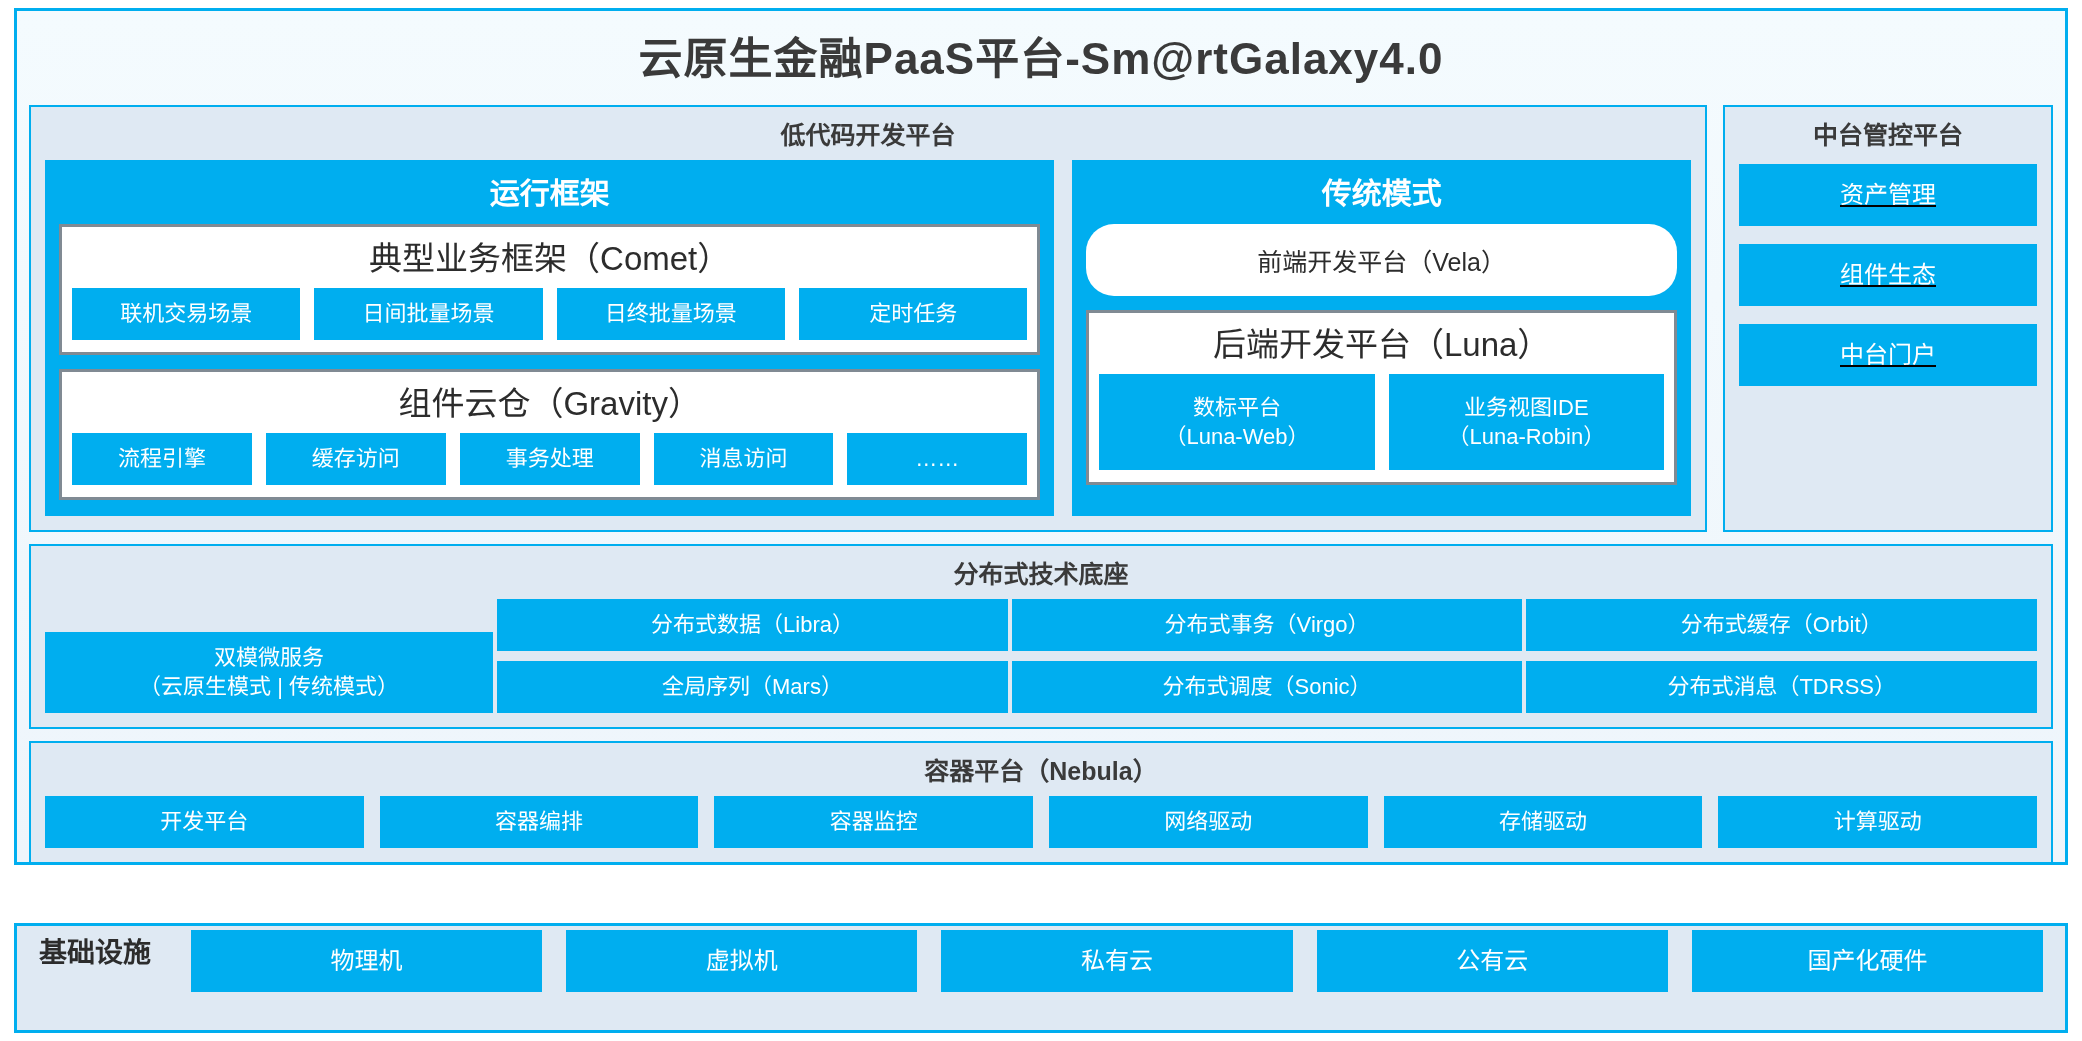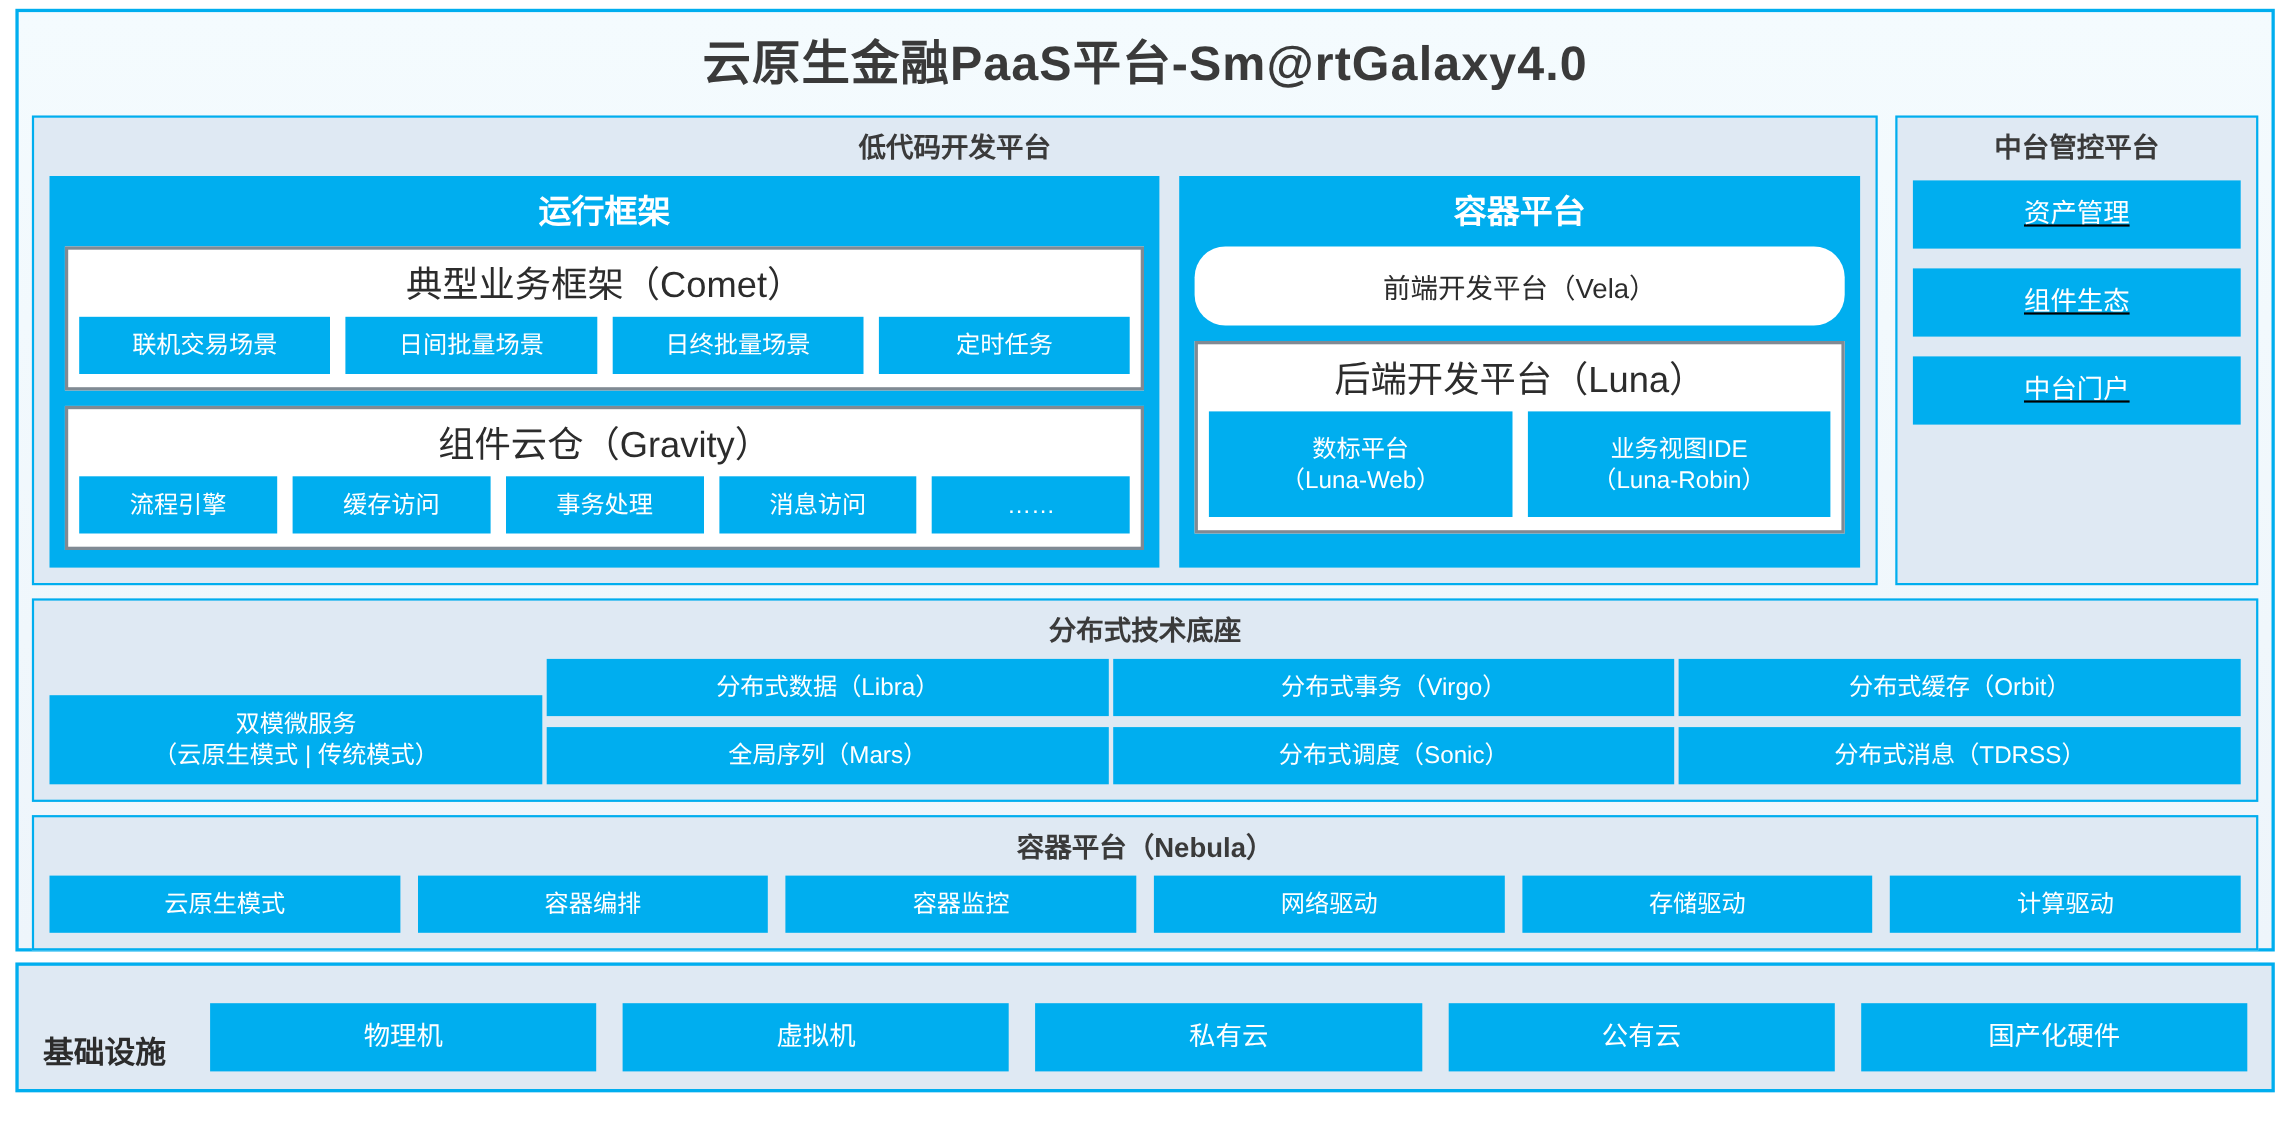--- a/index.html
+++ b/index.html
@@ -167,23 +167,24 @@
   
   .container-body { display: flex; gap: 16px; }
   .container-body .chip { flex: 1 1 0; min-height: 52px; }
 
   
   .infra-frame {
     border: 3px solid #00AEEF;
     background: #dfe9f3;
     height: 118px;
     display: flex;
-    align-items: flex-end;
-    padding: 16px 22px;
+    align-items: flex-start;
+    padding: 4px 22px;
     gap: 22px;
+    margin-top: 48px;
   }
   .infra-label {
     font-size: 28px;
     font-weight: bold;
     color: #2c2c2c;
     flex: 0 0 auto;
     padding-right: 18px;
     white-space: nowrap;
   }
   .infra-chips { display: flex; gap: 24px; flex: 1 1 auto; }
@@ -224,21 +225,21 @@
                 <div class="chip">流程引擎</div>
                 <div class="chip">缓存访问</div>
                 <div class="chip">事务处理</div>
                 <div class="chip">消息访问</div>
                 <div class="chip">……</div>
               </div>
             </div>
           </div>
 
           <div class="blue-card devplat-card">
-            <div class="blue-card-title">容器平台</div>
+            <div class="blue-card-title">传统模式</div>
 
             <div class="vela-box">前端开发平台（Vela）</div>
 
             <div class="white-group">
               <div class="white-group-title">后端开发平台（Luna）</div>
               <div class="chip-row grow">
                 <div class="chip two-line tall">
                   <span>数标平台</span>
                   <span>（Luna-Web）</span>
                 </div>
@@ -289,21 +290,21 @@
           <div class="chip">分布式缓存（Orbit）</div>
           <div class="chip">分布式消息（TDRSS）</div>
         </div>
 
       </div>
     </div>
 
     <div class="section">
       <div class="section-title">容器平台（Nebula）</div>
       <div class="container-body">
-        <div class="chip">云原生模式</div>
+        <div class="chip">开发平台</div>
         <div class="chip">容器编排</div>
         <div class="chip">容器监控</div>
         <div class="chip">网络驱动</div>
         <div class="chip">存储驱动</div>
         <div class="chip">计算驱动</div>
       </div>
     </div>
 
   </div>
 

